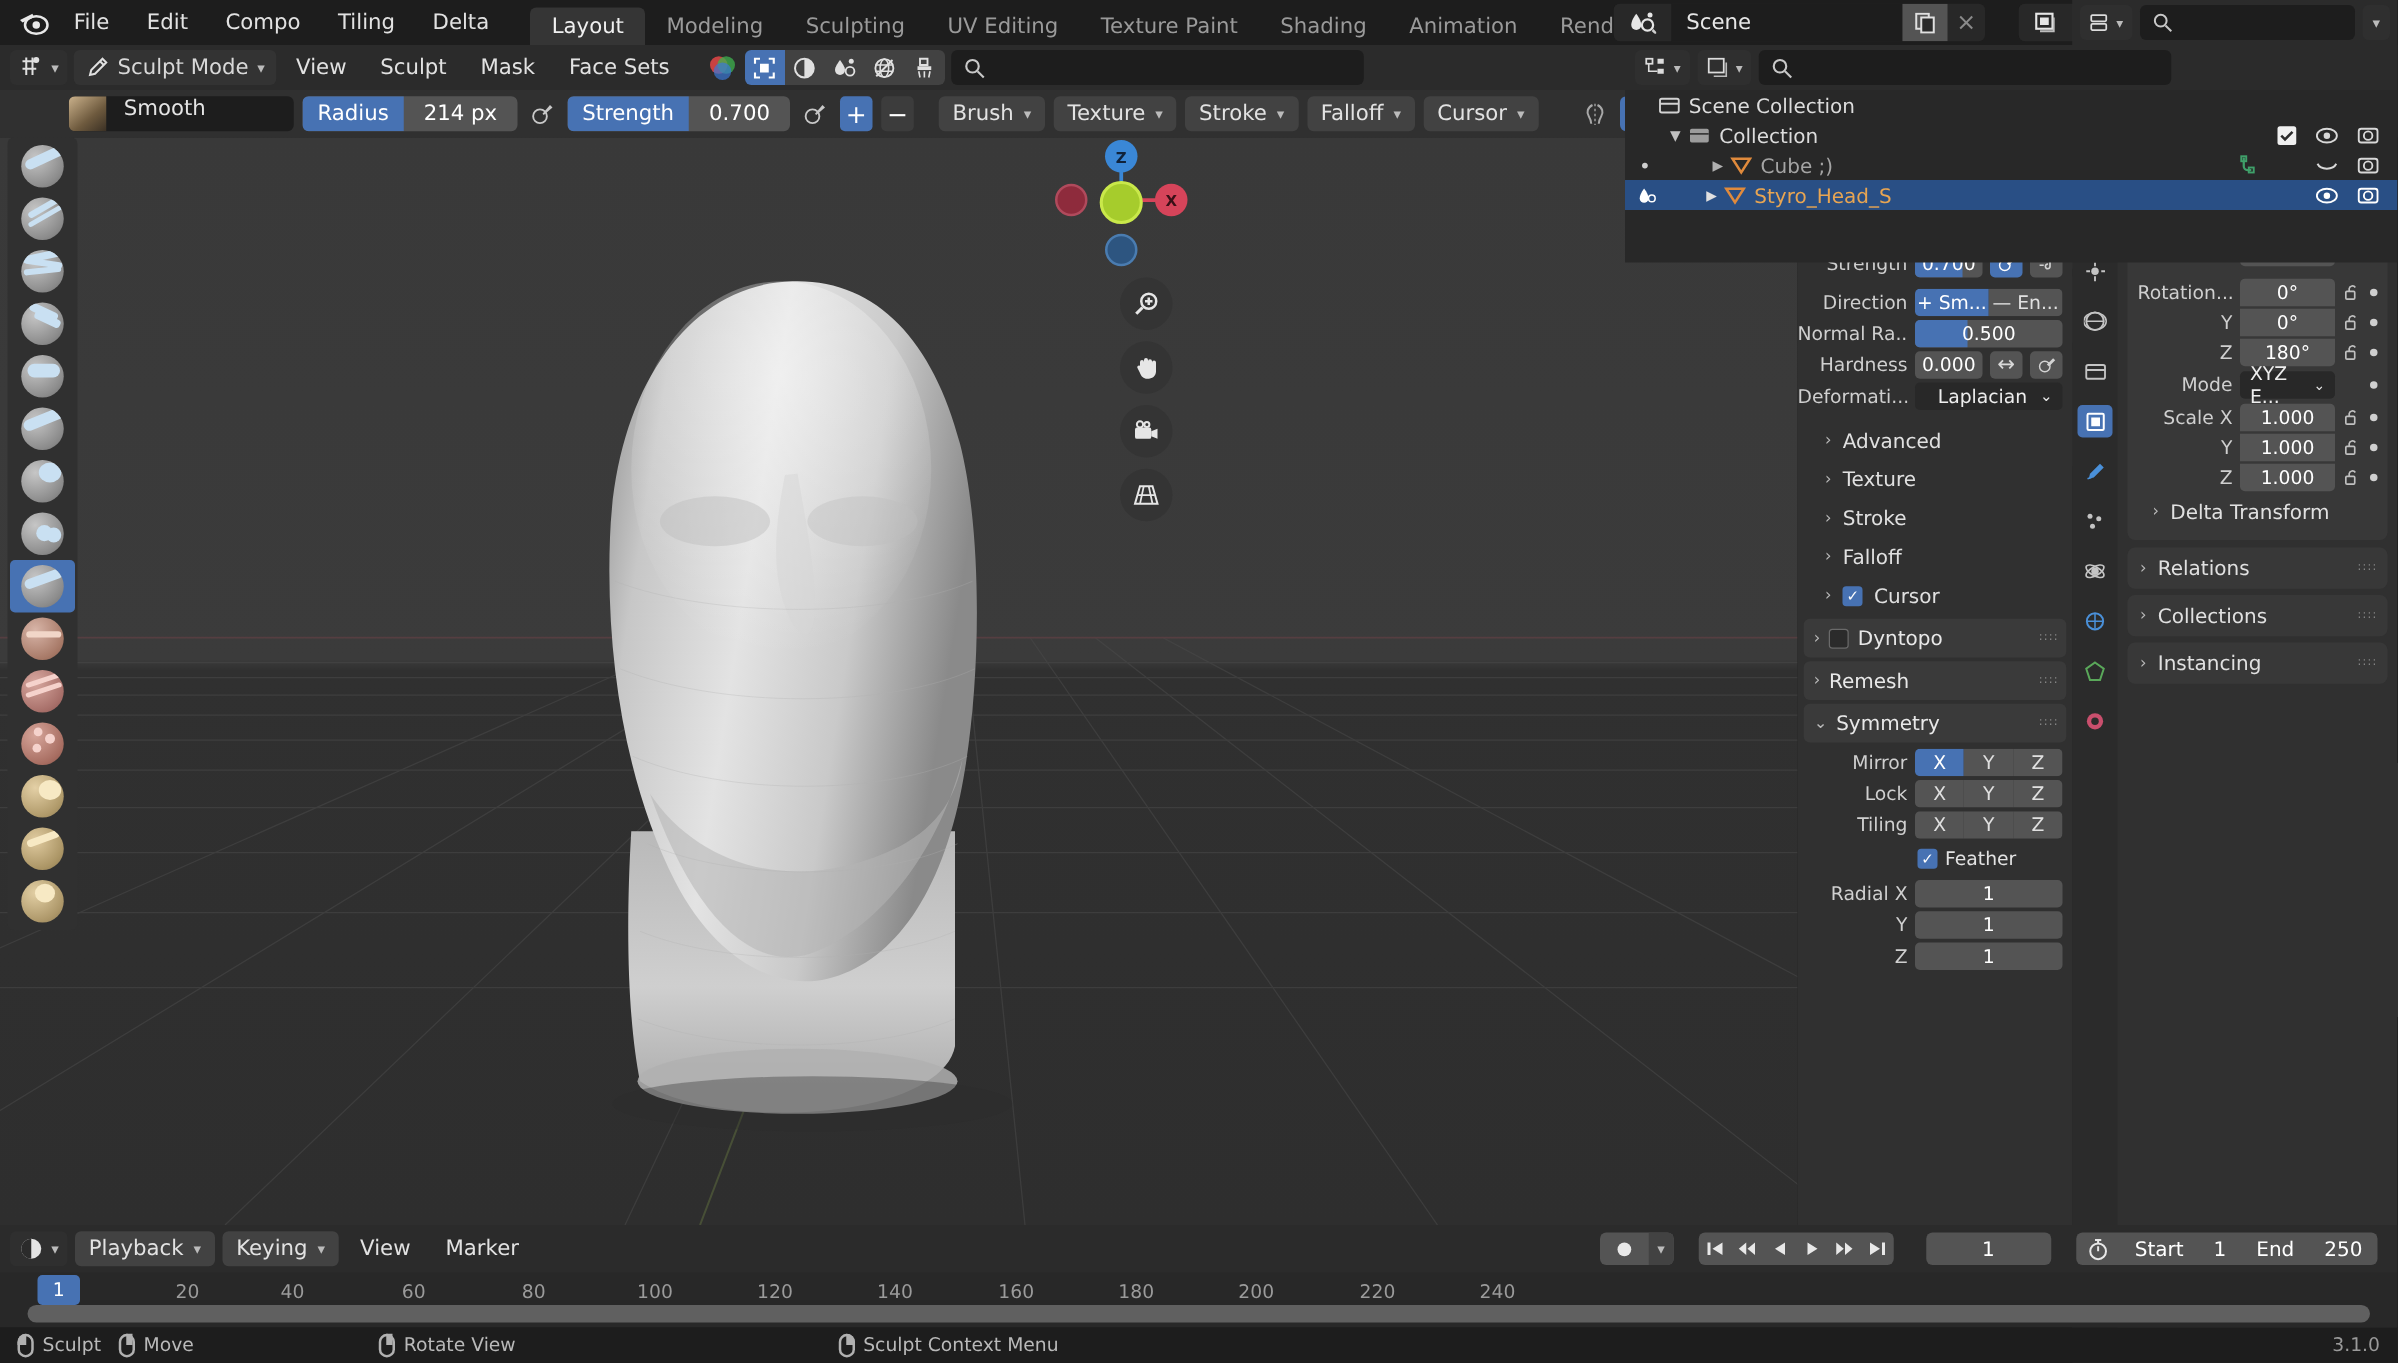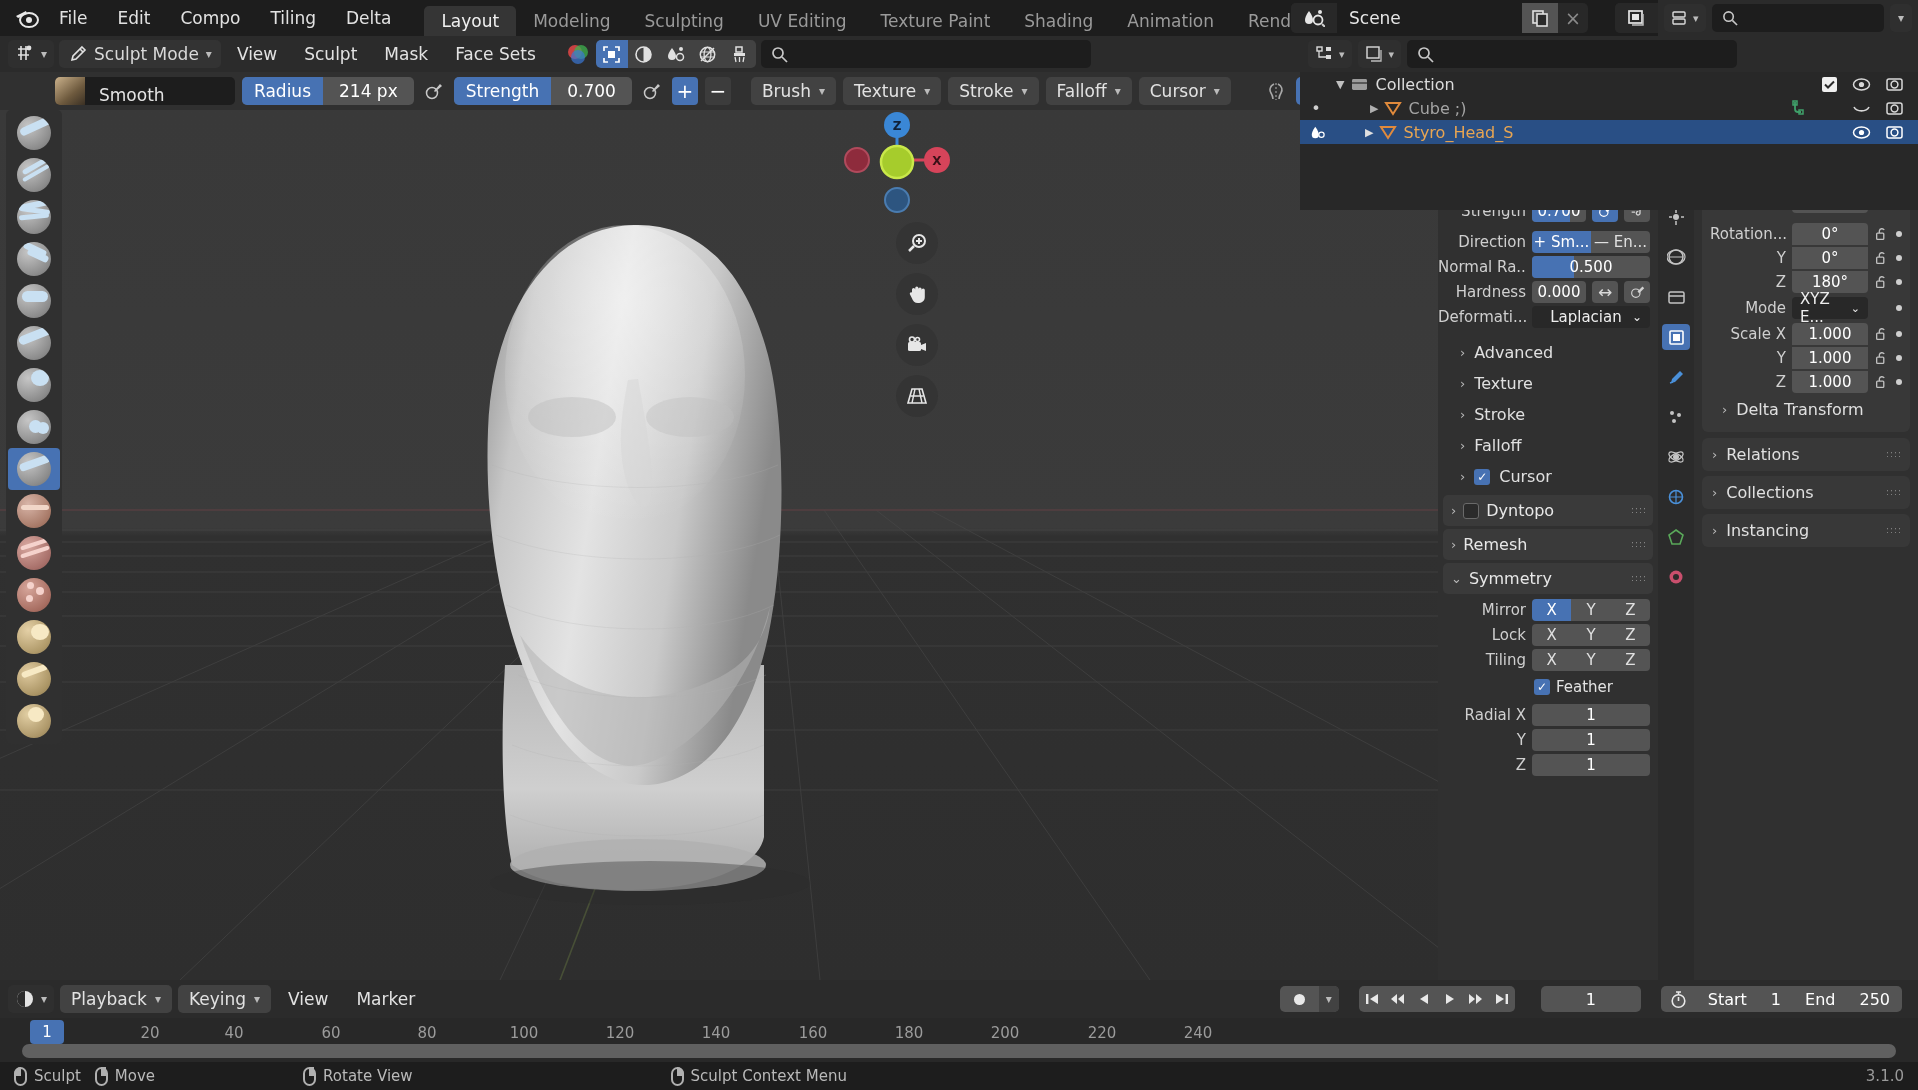--- a/index.html
+++ b/index.html
@@ -32,21 +32,21 @@
   .mode-sel{height:28px;border-radius:5px;background:#333;display:flex;align-items:center;padding:0 9px;gap:7px;}
   .toggle-group{display:flex;align-items:center;border-radius:5px;overflow:hidden;height:28px;}
   .tg{width:32px;height:28px;display:flex;align-items:center;justify-content:center;background:#424242;}
   .tg.on{background:#4772b3;}
   .searchbox{height:28px;width:330px;background:#1d1d1d;border-radius:5px;display:flex;align-items:center;padding:0 10px;}
   .searchbox.sm{width:120px;}
   .divspace{flex:1;}
 
   
   #tool-header{height:38px;background:#303030;display:flex;align-items:center;padding-left:55px;gap:7px;}
-  .brushpick{display:flex;align-items:flex-end;height:28px;background:#1d1d1d;border-radius:5px;overflow:hidden;}
+  .brushpick{display:flex;align-items:flex-start;height:28px;background:#1d1d1d;border-radius:5px;overflow:hidden;}
   .brushpick .thumb{width:30px;height:28px;background:linear-gradient(140deg,#cbb28c,#6e5a3e 60%,#3a3024);}
   .brushpick .bname{padding:0 14px;min-width:150px;color:#e4e4e4;font-size:17px;}
   .numfield{display:flex;align-items:center;height:28px;border-radius:5px;overflow:hidden;background:#545454;}
   .numfield .lbl{background:#4772b3;color:#fff;padding:0 12px;height:28px;display:flex;align-items:center;font-size:17px;}
   .numfield .val{padding:0 16px;height:28px;display:flex;align-items:center;color:#fff;font-size:17px;}
   .smallicon{width:26px;height:28px;display:flex;align-items:center;justify-content:center;}
   .pmbtn{width:26px;height:28px;display:flex;align-items:center;justify-content:center;background:#4772b3;border-radius:4px;color:#fff;font-size:20px;}
   .pmbtn.dark{background:#3c3c3c;}
   .dropbtn{height:28px;border-radius:5px;background:#424242;display:flex;align-items:center;padding:0 11px;gap:8px;color:#e2e2e2;font-size:17px;}
   .xyzgroup{display:flex;height:28px;border-radius:5px;overflow:hidden;}
@@ -1143,20 +1143,27 @@
     </div>
     <div class="searchbox" style="flex:1;max-width:330px;">
       <svg width="17" height="17" viewBox="0 0 17 17">
           <circle cx="7" cy="7" r="5" fill="none" stroke="#c8c8c8" stroke-width="1.7"></circle>
           <path d="M11 11 l5 5" stroke="#c8c8c8" stroke-width="1.7"></path>
         </svg>
     </div>
   </div>
 
   <div>
+    <div class="olrow" style="padding-left:26px">
+      <svg width="19" height="17" viewBox="0 0 19 17">
+          <rect x="2" y="3" width="15" height="11" rx="1.4" fill="none" stroke="#d2d2d2" stroke-width="1.5"></rect>
+          <path d="M2 7 h15" stroke="#d2d2d2" stroke-width="1.5"></path>
+        </svg>
+      <span class="rname">Scene Collection</span>
+    </div>
 
     <div class="olrow" style="padding-left:36px">
       <span style="font-size:11px;color:#c0c0c0;">▼</span>
       <svg width="19" height="17" viewBox="0 0 19 17">
           <rect x="2" y="3" width="15" height="11" rx="1.4" fill="#9c9c9c"></rect>
           <path d="M2 7 h15" stroke="#3a3a3a" stroke-width="1.4"></path>
         </svg>
       <span class="rname">Collection</span>
       <div class="olicons">
         <svg width="17" height="17" viewBox="0 0 17 17">

